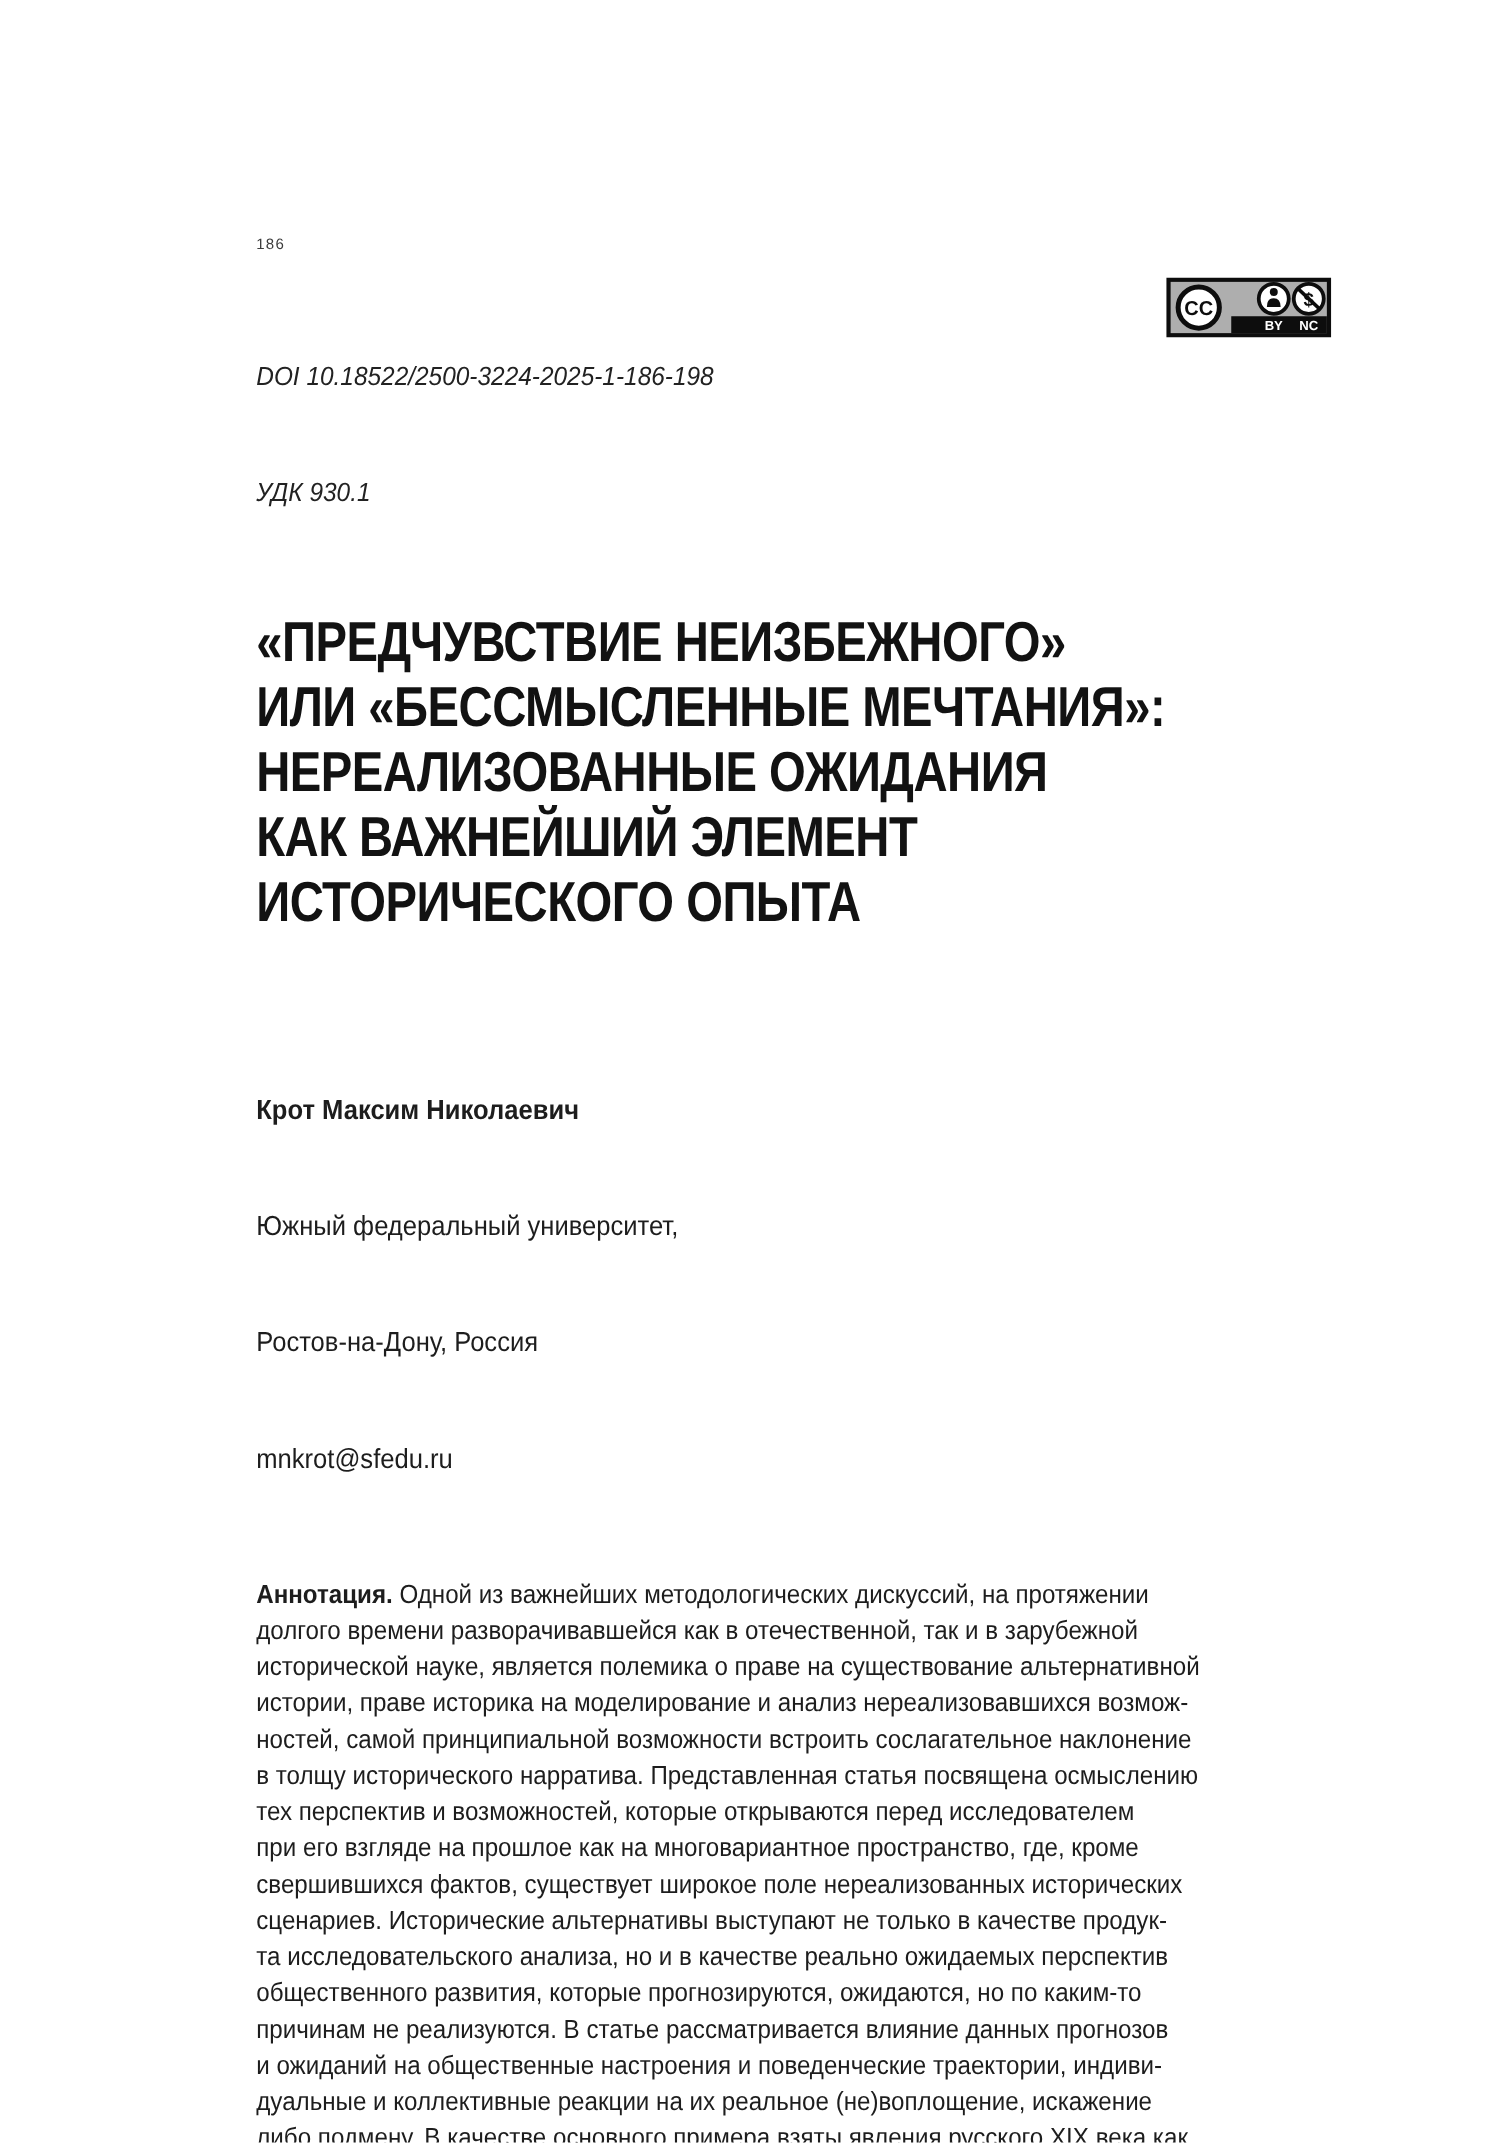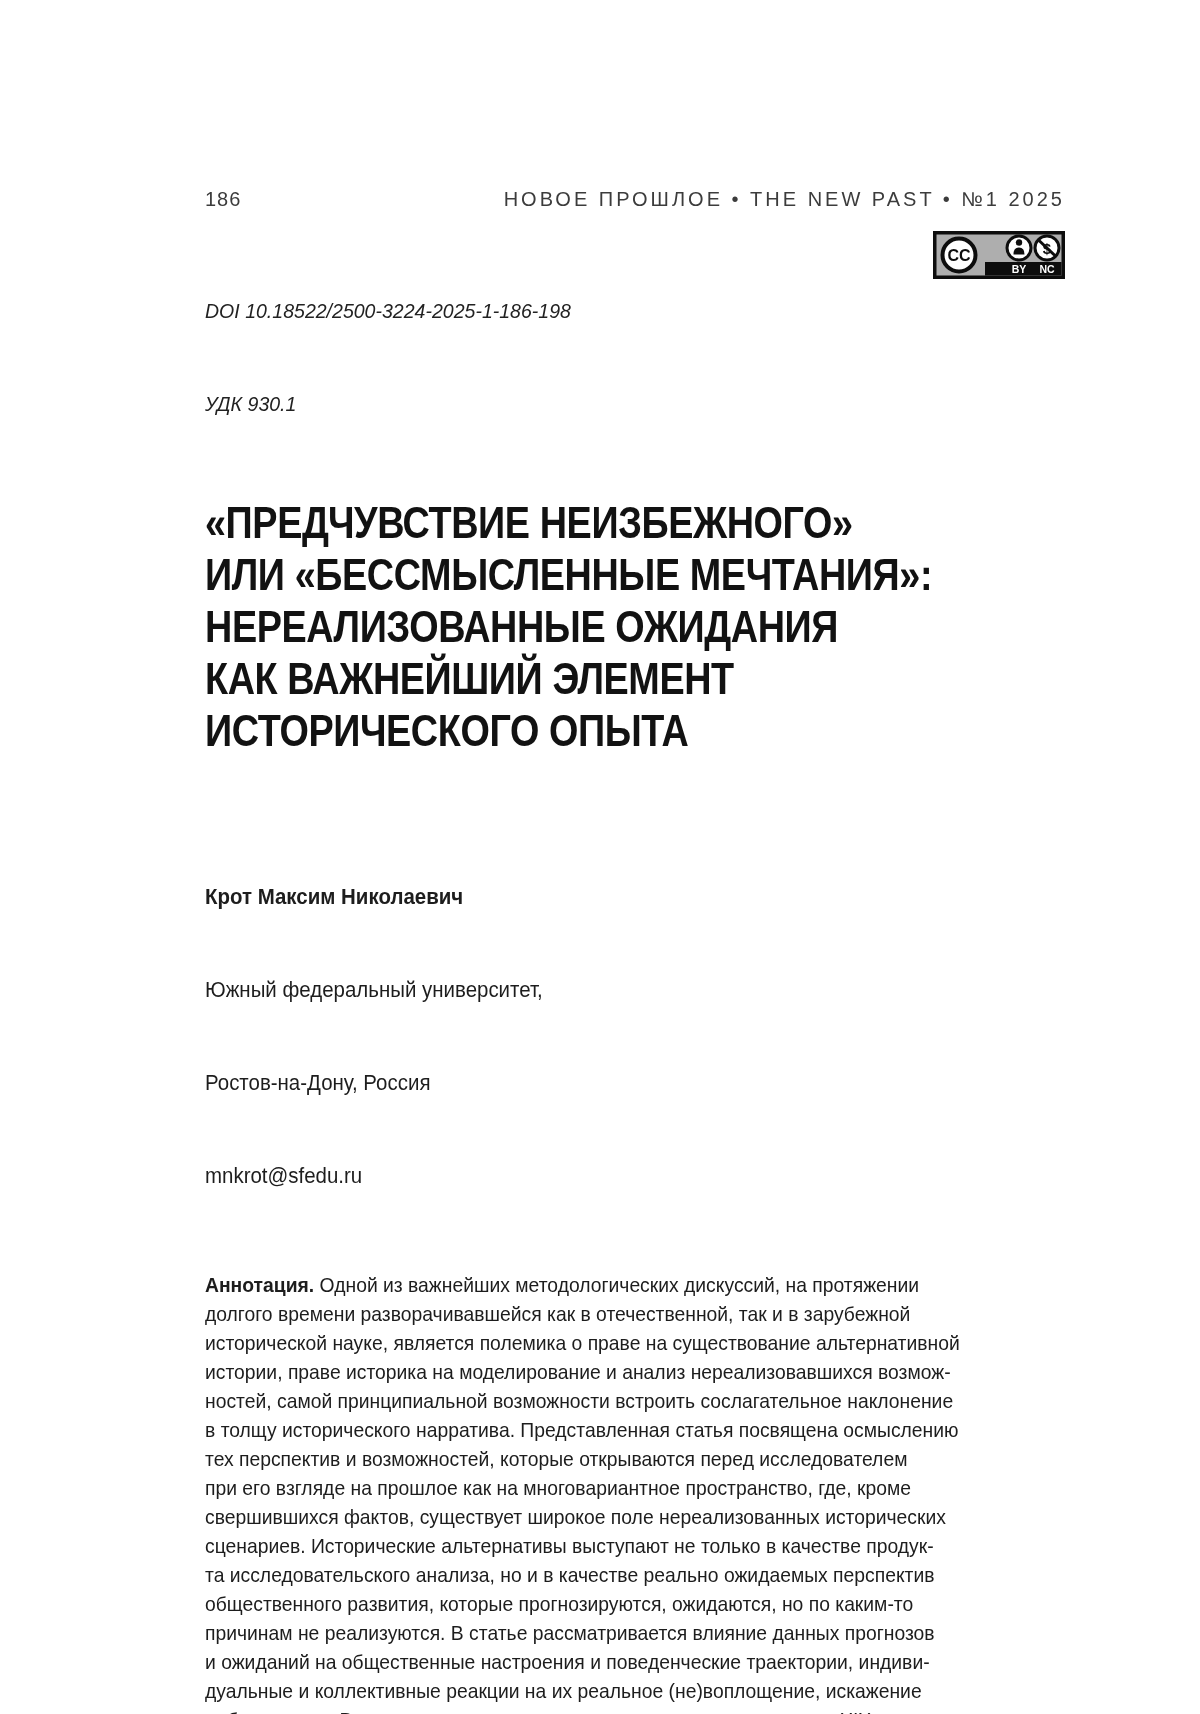--- a/index.html
+++ b/index.html
@@ -18,23 +18,22 @@
   }
   .page {
     box-sizing: border-box;
     width: 1200px;
     height: 1714px;
     padding: 188px 135px 0 205px;
   }
   
   .running-header {
     display: flex;
-    justify-content: space-between;
     align-items: baseline;
-    font-size: 20px;
+    font-size: 12px;
     color: #3c3c3c;
   }
   .running-header .pagenum {
     letter-spacing: 1px;
   }
   .running-header .journal {
     letter-spacing: 3px;
     white-space: pre;
   }
   
@@ -96,21 +95,20 @@
     white-space: pre;
   }
 </style>
 </head>
 <body>
 
 <div class="page">
 
   <div class="running-header">
     <span class="pagenum">186</span>
-    <span class="journal">НОВОЕ ПРОШЛОЕ • THE NEW PAST • №1 2025</span>
   </div>
 
   <div class="meta-row">
     <div class="meta-block">
       <div>DOI 10.18522/2500-3224-2025-1-186-198</div>
       <div>УДК 930.1</div>
     </div>
     <div class="badge">
       <svg width="132" height="48" viewBox="0 0 132 48" xmlns="http://www.w3.org/2000/svg">
 

